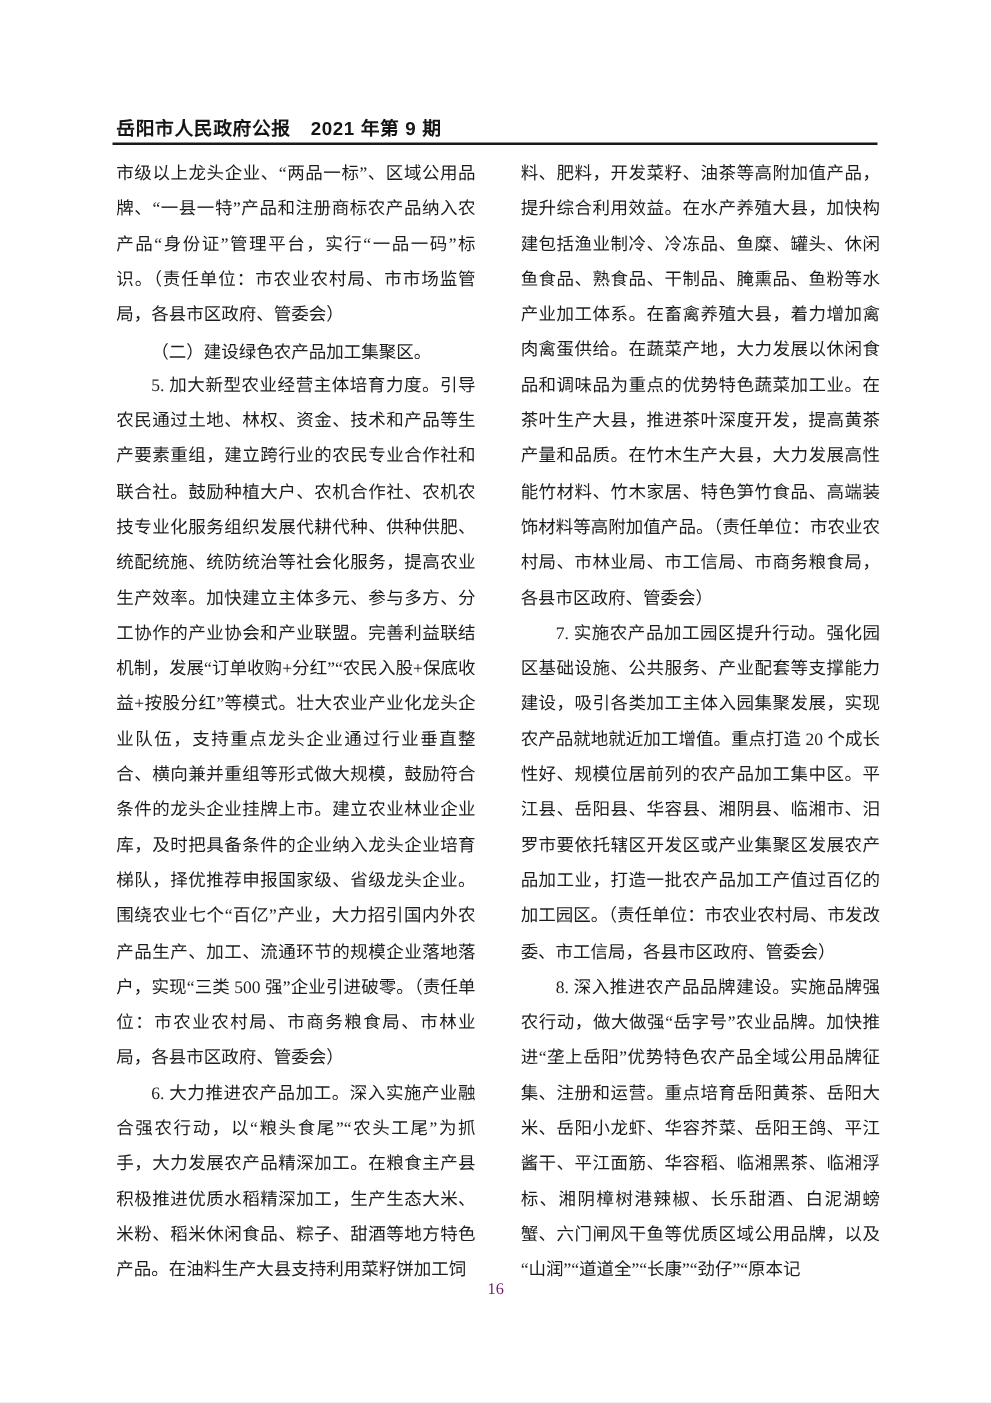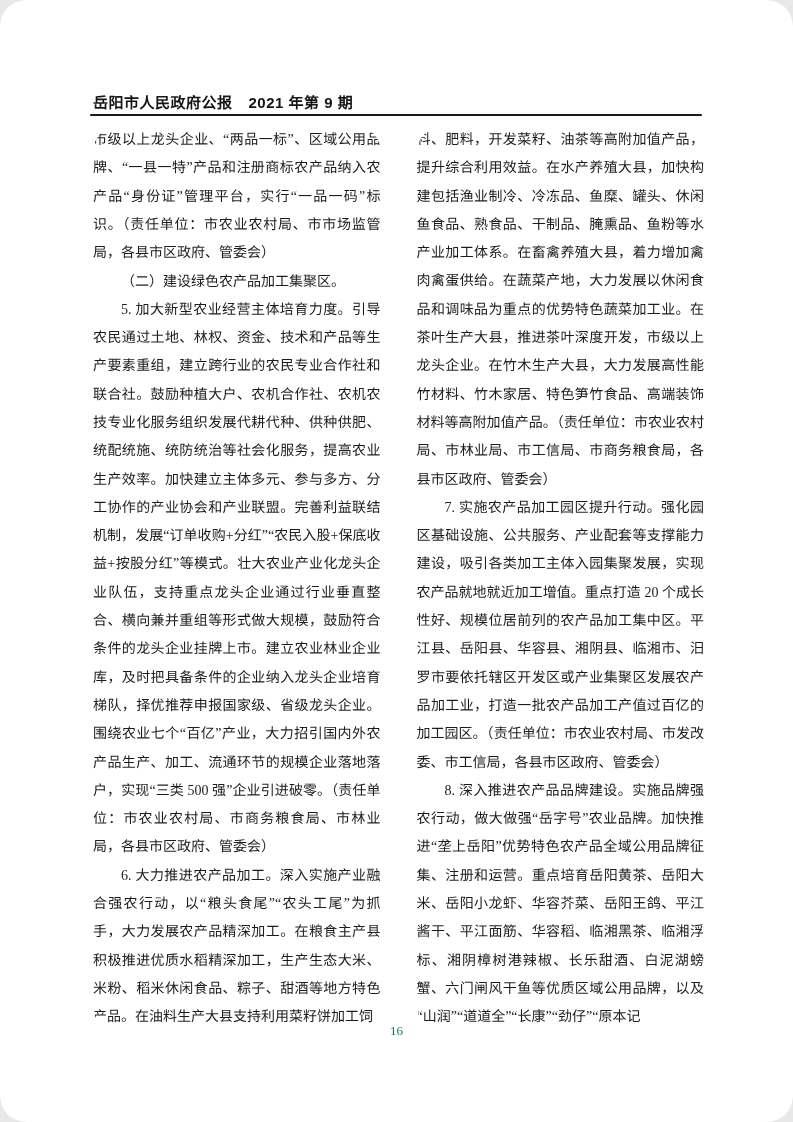--- a/index.html
+++ b/index.html
@@ -1,15 +1,15 @@
 <!DOCTYPE html>
 <html lang="zh-CN"><head>
 <meta charset="utf-8">
 <style>
-  * { margin: 0; padding: 0; box-sizing: border-box; border-radius: 26px; }
+  * { margin: 0; padding: 0; box-sizing: border-box; }
   html, body { background: #e8e8e8; }
   .page {
     position: relative;
     width: 793px;
     height: 1122px;
     margin: 0 auto;
     background: #ffffff;
     color: #1c1c1c;
     font-family: "Liberation Serif", "DejaVu Serif", serif;
     overflow: hidden;
@@ -59,21 +59,21 @@
     font-family: "Liberation Sans", "DejaVu Sans", sans-serif;
     font-weight: 400;
   }
   .page-footer {
     position: absolute;
     left: 0;
     top: 1023px;
     width: 793px;
     text-align: center;
     font-size: 13px;
-    color: #0f766e;
+    color: #701a75;
   }
 </style>
 </head>
 <body>
 
 <div class="page">
 
   <div class="page-header">
     <span>岳阳市人民政府公报</span><span class="issue">2021 年第 9 期</span>
   </div>
@@ -81,21 +81,21 @@
   <div class="header-rule"></div>
 
   <div class="content">
     <div class="column">
       <p class="para">市级以上龙头企业、“两品一标”、区域公用品牌、“一县一特”产品和注册商标农产品纳入农产品“身份证”管理平台，实行“一品一码”标识。（责任单位：市农业农村局、市市场监管局，各县市区政府、管委会）</p>
       <p class="para indent heading">（二）建设绿色农产品加工集聚区。</p>
       <p class="para indent">5. 加大新型农业经营主体培育力度。引导农民通过土地、林权、资金、技术和产品等生产要素重组，建立跨行业的农民专业合作社和联合社。鼓励种植大户、农机合作社、农机农技专业化服务组织发展代耕代种、供种供肥、统配统施、统防统治等社会化服务，提高农业生产效率。加快建立主体多元、参与多方、分工协作的产业协会和产业联盟。完善利益联结机制，发展“订单收购+分红”“农民入股+保底收益+按股分红”等模式。壮大农业产业化龙头企业队伍，支持重点龙头企业通过行业垂直整合、横向兼并重组等形式做大规模，鼓励符合条件的龙头企业挂牌上市。建立农业林业企业库，及时把具备条件的企业纳入龙头企业培育梯队，择优推荐申报国家级、省级龙头企业。围绕农业七个“百亿”产业，大力招引国内外农产品生产、加工、流通环节的规模企业落地落户，实现“三类 500 强”企业引进破零。（责任单位：市农业农村局、市商务粮食局、市林业局，各县市区政府、管委会）</p>
       <p class="para indent">6. 大力推进农产品加工。深入实施产业融合强农行动，以“粮头食尾”“农头工尾”为抓手，大力发展农产品精深加工。在粮食主产县积极推进优质水稻精深加工，生产生态大米、米粉、稻米休闲食品、粽子、甜酒等地方特色产品。在油料生产大县支持利用菜籽饼加工饲</p>
     </div>
     <div class="column">
-      <p class="para">料、肥料，开发菜籽、油茶等高附加值产品，提升综合利用效益。在水产养殖大县，加快构建包括渔业制冷、冷冻品、鱼糜、罐头、休闲鱼食品、熟食品、干制品、腌熏品、鱼粉等水产业加工体系。在畜禽养殖大县，着力增加禽肉禽蛋供给。在蔬菜产地，大力发展以休闲食品和调味品为重点的优势特色蔬菜加工业。在茶叶生产大县，推进茶叶深度开发，市级以上龙头企业。在竹木生产大县，大力发展高性能竹材料、竹木家居、特色笋竹食品、高端装饰材料等高附加值产品。（责任单位：市农业农村局、市林业局、市工信局、市商务粮食局，各县市区政府、管委会）</p>
+      <p class="para">料、肥料，开发菜籽、油茶等高附加值产品，提升综合利用效益。在水产养殖大县，加快构建包括渔业制冷、冷冻品、鱼糜、罐头、休闲鱼食品、熟食品、干制品、腌熏品、鱼粉等水产业加工体系。在畜禽养殖大县，着力增加禽肉禽蛋供给。在蔬菜产地，大力发展以休闲食品和调味品为重点的优势特色蔬菜加工业。在茶叶生产大县，推进茶叶深度开发，提高黄茶产量和品质。在竹木生产大县，大力发展高性能竹材料、竹木家居、特色笋竹食品、高端装饰材料等高附加值产品。（责任单位：市农业农村局、市林业局、市工信局、市商务粮食局，各县市区政府、管委会）</p>
       <p class="para indent">7. 实施农产品加工园区提升行动。强化园区基础设施、公共服务、产业配套等支撑能力建设，吸引各类加工主体入园集聚发展，实现农产品就地就近加工增值。重点打造 20 个成长性好、规模位居前列的农产品加工集中区。平江县、岳阳县、华容县、湘阴县、临湘市、汨罗市要依托辖区开发区或产业集聚区发展农产品加工业，打造一批农产品加工产值过百亿的加工园区。（责任单位：市农业农村局、市发改委、市工信局，各县市区政府、管委会）</p>
       <p class="para indent">8. 深入推进农产品品牌建设。实施品牌强农行动，做大做强“岳字号”农业品牌。加快推进“垄上岳阳”优势特色农产品全域公用品牌征集、注册和运营。重点培育岳阳黄茶、岳阳大米、岳阳小龙虾、华容芥菜、岳阳王鸽、平江酱干、平江面筋、华容稻、临湘黑茶、临湘浮标、湘阴樟树港辣椒、长乐甜酒、白泥湖螃蟹、六门闸风干鱼等优质区域公用品牌，以及“山润”“道道全”“长康”“劲仔”“原本记</p>
     </div>
   </div>
 
   <div class="page-footer">16</div>
 
 </div>
 
 </body></html>

